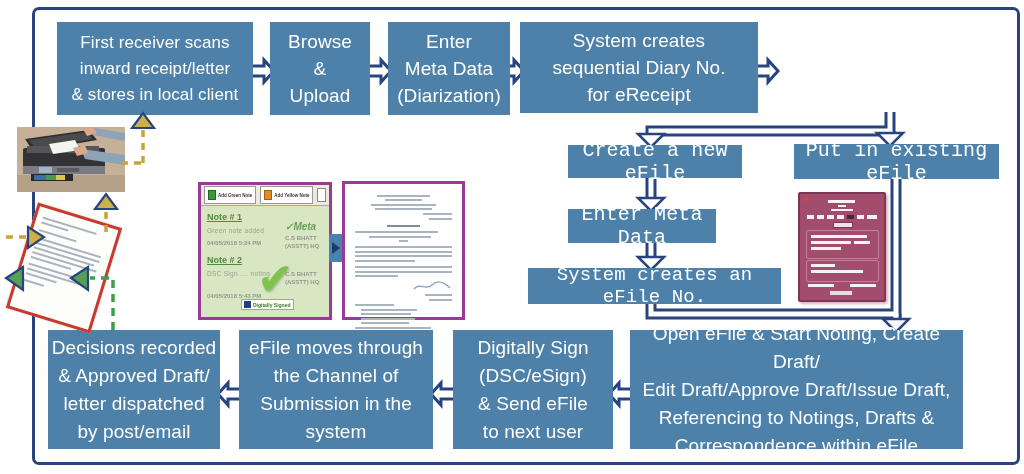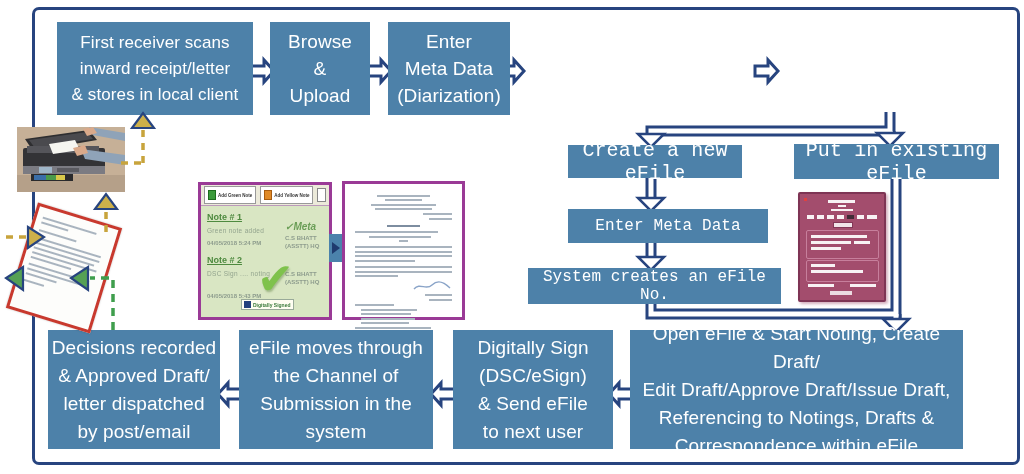--- a/index.html
+++ b/index.html
@@ -101,25 +101,28 @@
 
   <div class="box small" style="left:57px;top:22px;width:196px;height:93px">First receiver scans
 inward receipt/letter
 &amp; stores in local client</div>
   <div class="box" style="left:270px;top:22px;width:100px;height:93px">Browse
 &amp;
 Upload</div>
   <div class="box" style="left:388px;top:22px;width:122px;height:93px">Enter
 Meta Data
 (Diarization)</div>
+  <div class="box" style="left:520px;top:22px;width:238px;height:91px">System creates
+sequential Diary No.
+for eReceipt</div>
 
   <div class="box one" style="left:568px;top:145px;width:174px;height:33px;font-size:20px">Create a new eFile</div>
   <div class="box one" style="left:794px;top:144px;width:205px;height:35px;font-size:20px">Put in existing eFile</div>
-  <div class="box one" style="left:568px;top:209px;width:200px;height:34px;font-size:16px">Enter Meta Data</div>
-  <div class="box one" style="left:528px;top:268px;width:253px;height:36px;font-size:16px">System creates an eFile No.</div>
+  <div class="box one" style="left:568px;top:209px;width:148px;height:34px;font-size:20px">Enter Meta Data</div>
+  <div class="box one" style="left:528px;top:268px;width:253px;height:36px;font-size:19px">System creates an eFile No.</div>
 
   <div class="box" style="left:48px;top:330px;width:172px;height:119px;line-height:28px">Decisions recorded
 &amp; Approved Draft/
 letter dispatched
 by post/email</div>
   <div class="box" style="left:453px;top:330px;width:160px;height:119px;line-height:28px">Digitally Sign
 (DSC/eSign)
 &amp; Send eFile
 to next user</div>
   <div class="box" style="left:239px;top:330px;width:194px;height:119px;line-height:28px">eFile moves through

